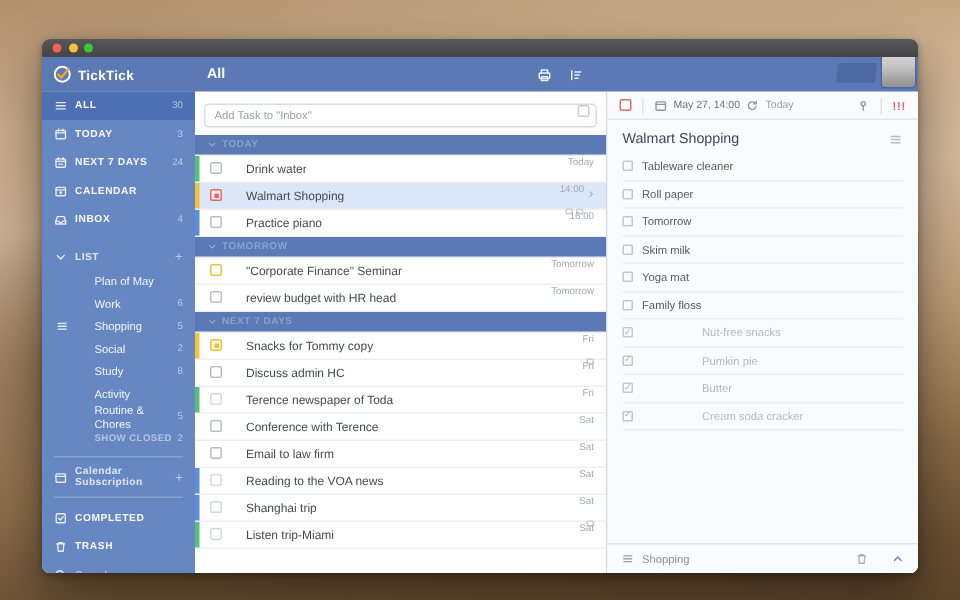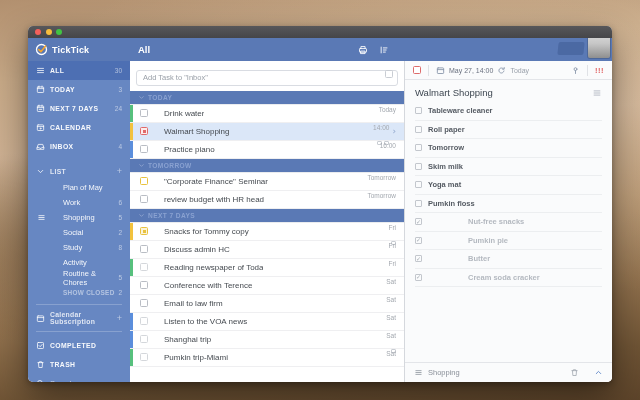--- a/index.html
+++ b/index.html
@@ -92,21 +92,21 @@
   .d-repeat-label { font-size:7px; color:#9aa1ab; }
   .d-right { margin-left:auto; display:flex; align-items:center; gap:4px;}
   .d-priority { font-size:7.5px; font-weight:bold; color:#e05f5f; letter-spacing:.5px;}
   .d-titlerow { display:flex; align-items:center; padding:7px 10px 4px 10px; }
   .d-title { font-size:9.5px; color:#3f4852; }
   .d-menu { margin-left:auto; color:#b7bcc6; width:10px; height:10px;}
   .cl-row { display:flex; align-items:center; height:18.5px; margin:0 10px; border-bottom:1px solid #eceef0; }
   .cl-cb { width:7px; height:7px; border:1px solid #c3c7cd; border-radius:1px; flex:none; position:relative; display:flex; align-items:center; justify-content:center;}
   .cl-check { display:none; font-family:"DejaVu Sans",sans-serif; font-size:6px; color:#a7adb5; line-height:1;}
   .cl-row.checked .cl-check { display:block; }
-  .cl-label { font-size:7.5px; color:#555b63; margin-left:6px;font-weight:bold; }
+  .cl-label { font-size:7.5px; color:#555b63; margin-left:6px; }
   .cl-row.checked .cl-label { color:#b4b9c0;padding-left:40px; }
   .d-footer { position:absolute; left:0; right:0; bottom:0; height:20px; border-top:1px solid #e3e5e9; background:#fafbfc; display:flex; align-items:center; padding:0 9px; gap:5px;}
   .d-footer svg { width:9px; height:9px; }
   .d-list-ic { color:#9aa0a8; }
   .d-footer-label { font-size:7.5px; color:#8a9099; }
   .d-trash { margin-left:auto; color:#aab0b8; }
   .d-collapse { color:#5f87c7; margin-left:10px; }
   .icondefs { position:absolute; width:0; height:0; overflow:hidden; }
   svg.ic { fill:none; stroke:currentColor; stroke-width:1.2; stroke-linecap:round; stroke-linejoin:round; }
 </style>
@@ -469,21 +469,21 @@
             <span class="t-right">
               <span class="t-due">Fri</span>
               <span class="t-subs"></span>
             </span>
 
           </div>
 
           <div class="t-row task strip-green cb-light">
 
             <span class="cb"></span>
-            <span class="t-title">Reading newspaper of Toda</span>
+            <span class="t-title">Terence newspaper of Toda</span>
             <span class="t-right">
               <span class="t-due">Fri</span>
               <span class="t-subs"></span>
             </span>
 
           </div>
 
 
           <div class="t-row task cb-gray">
 
@@ -503,21 +503,21 @@
             <span class="t-right">
               <span class="t-due">Sat</span>
               <span class="t-subs"></span>
             </span>
 
           </div>
 
           <div class="t-row task strip-blue cb-light">
 
             <span class="cb"></span>
-            <span class="t-title">Listen to the VOA news</span>
+            <span class="t-title">Reading to the VOA news</span>
             <span class="t-right">
               <span class="t-due">Sat</span>
               <span class="t-subs"></span>
             </span>
 
           </div>
 
           <div class="t-row task strip-blue cb-light subicons1">
 
             <span class="cb"></span>
@@ -525,21 +525,21 @@
             <span class="t-right">
               <span class="t-due">Sat</span>
               <span class="t-subs"><span class="si si1"></span></span>
             </span>
 
           </div>
 
           <div class="t-row task strip-green cb-light subicons1">
 
             <span class="cb"></span>
-            <span class="t-title">Pumkin trip-Miami</span>
+            <span class="t-title">Listen trip-Miami</span>
             <span class="t-right">
               <span class="t-due">Sat</span>
               <span class="t-subs"></span>
             </span>
 
           </div>
 
       </div>
 
       <div class="detail">
@@ -589,21 +589,21 @@
             <span class="cl-label">Skim milk</span>
           </div>
 
           <div class="cl-row">
             <span class="cl-cb"></span>
             <span class="cl-label">Yoga mat</span>
           </div>
 
           <div class="cl-row">
             <span class="cl-cb"></span>
-            <span class="cl-label">Pumkin floss</span>
+            <span class="cl-label">Family floss</span>
           </div>
 
           <div class="cl-row checked">
             <span class="cl-cb">
               <span class="cl-check">✓</span>
             </span>
             <span class="cl-label">Nut-free snacks</span>
           </div>
 
           <div class="cl-row checked">

